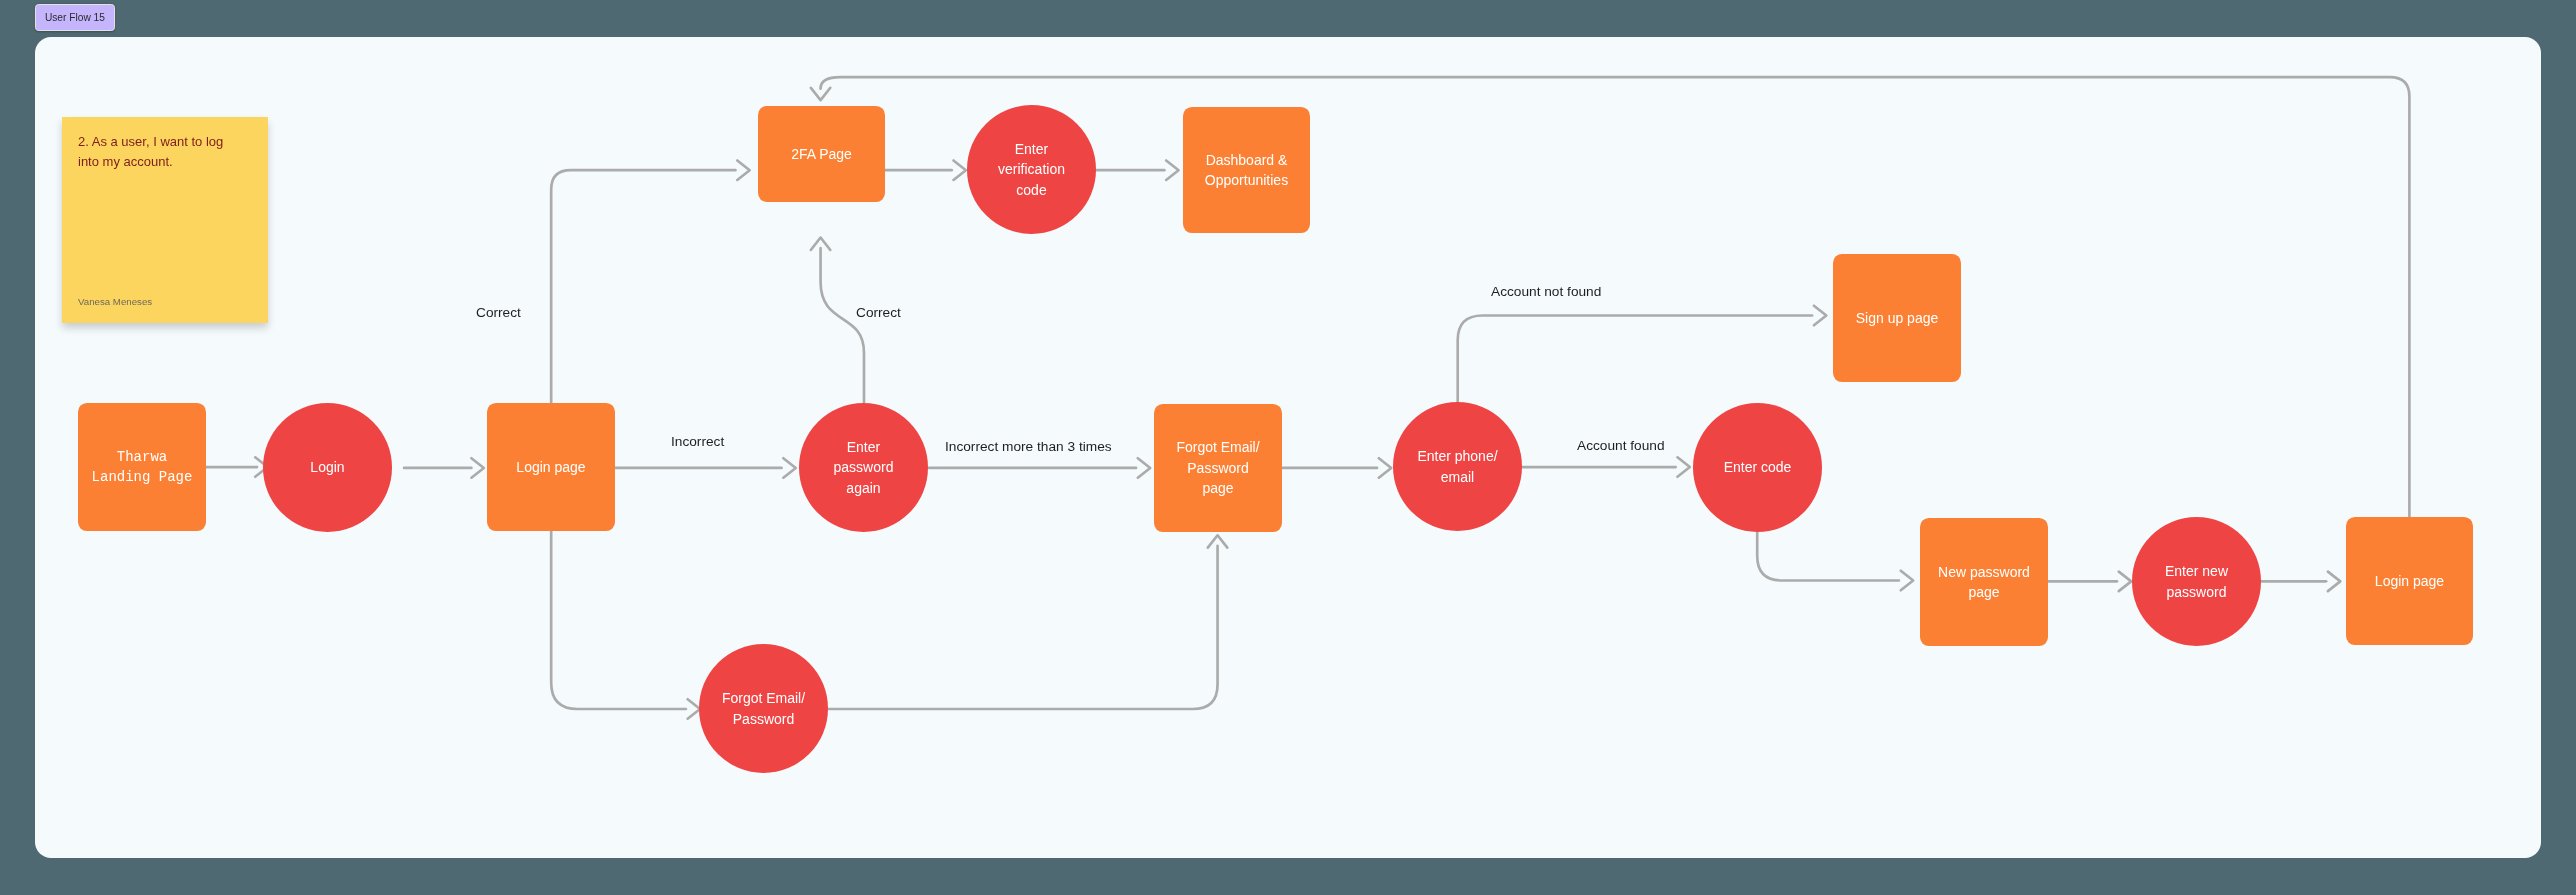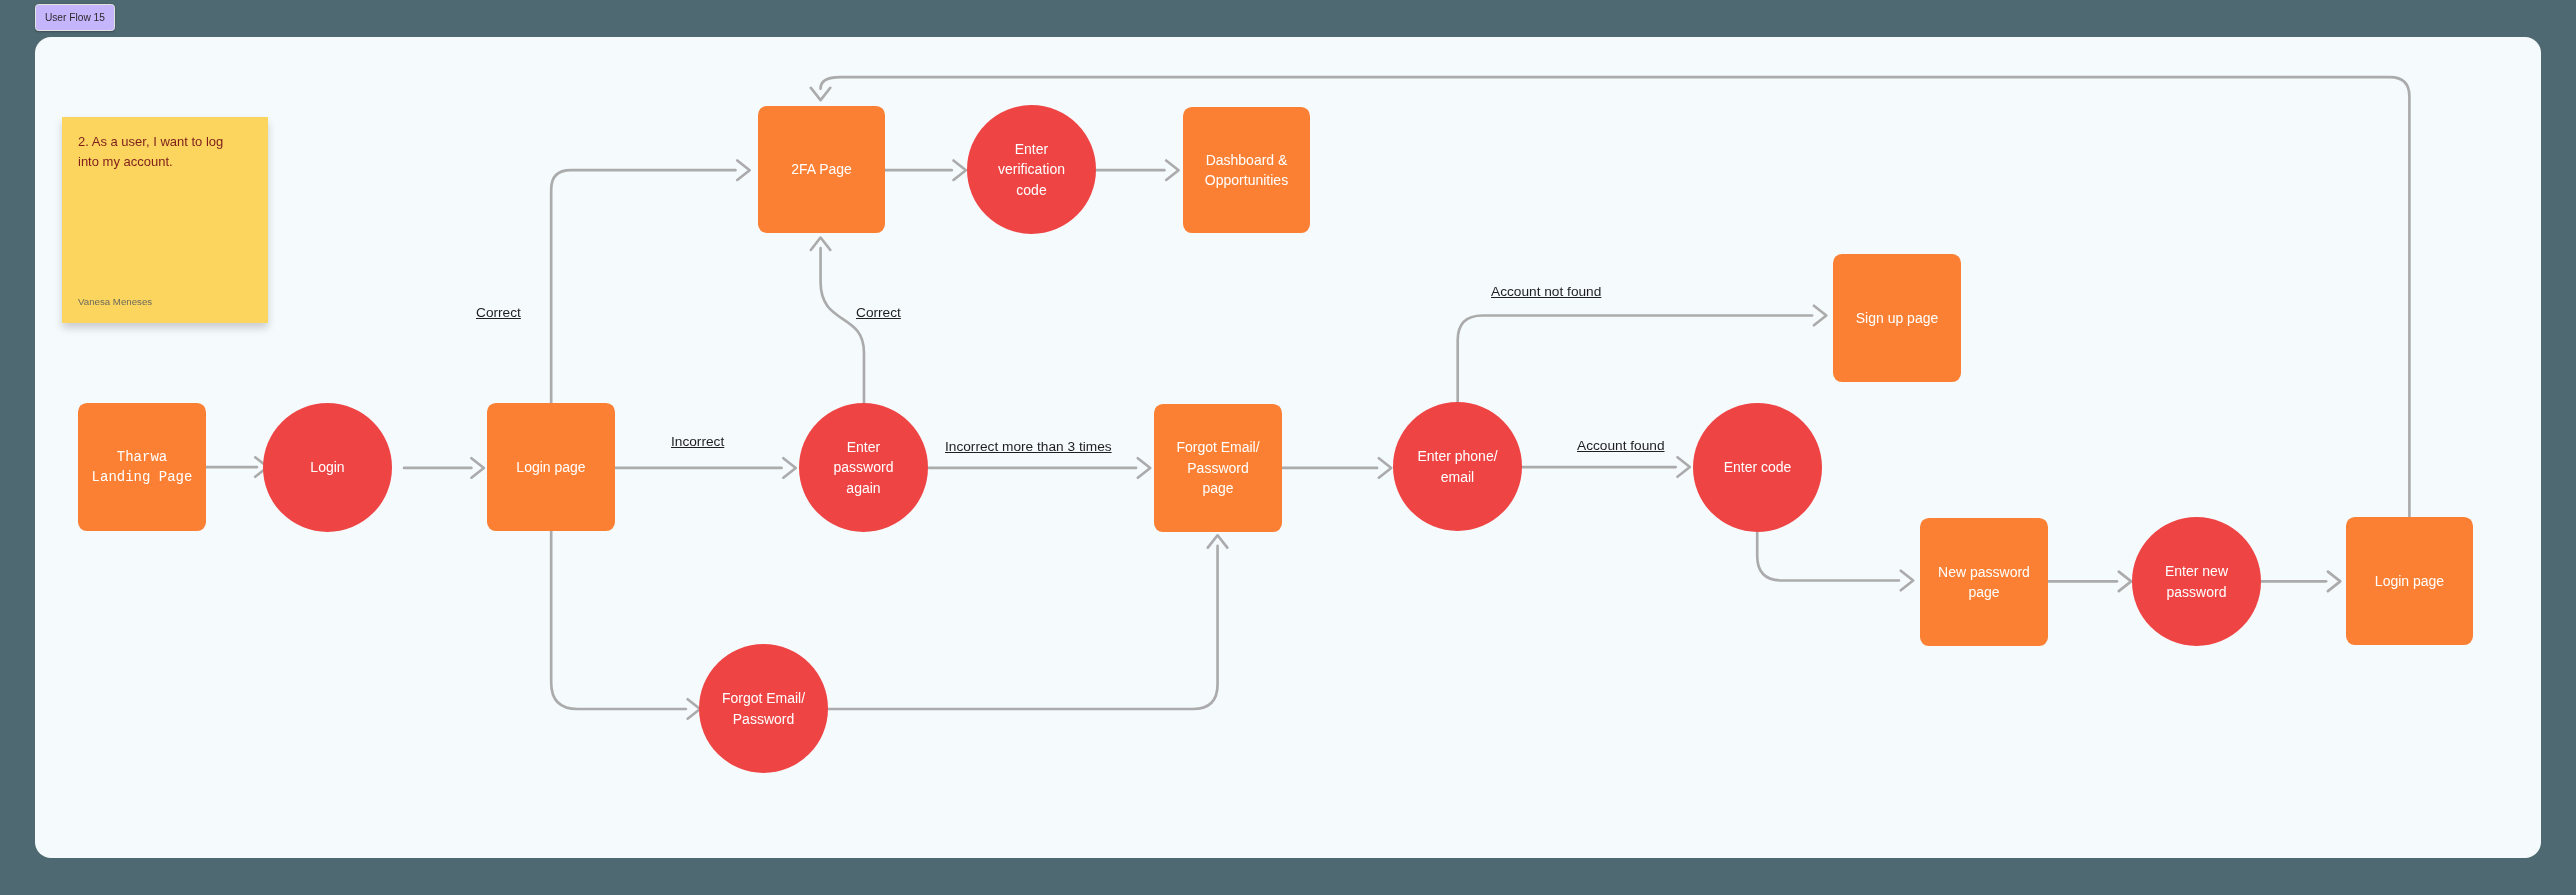--- a/index.html
+++ b/index.html
@@ -26,21 +26,21 @@
   .node{
     position:absolute;z-index:10;
     display:flex;align-items:center;justify-content:center;text-align:center;
     color:#FFFFFF;font-size:14px;line-height:20.4px;
     white-space:pre-line;
   }
   .rect-node{width:128px;height:128px;background:#FB8033;border-radius:8.9px;}
   .circle-node{width:129px;height:129px;background:#ef4444;border-radius:50%;}
   .edge-label{
     position:absolute;z-index:12;
-    font-size:13.7px;font-weight:500;color:#1F1F1F;white-space:nowrap;text-decoration:underline;
+    font-size:13.7px;font-weight:500;color:#1F1F1F;white-space:nowrap;
   }
   .sticky{
     position:absolute;left:62px;top:117px;width:206px;height:206px;
     background:#FBD55E;z-index:11;
     box-shadow:0 5.3px 8px rgba(0,0,0,.18);
   }
   .sticky-text{
     position:absolute;left:16px;top:15px;right:14px;
     font-size:13px;line-height:19.5px;color:#7f1d1d;white-space:pre-line;
   }
@@ -130,21 +130,21 @@
 <div class="sticky">
   <div class="sticky-text">2. As a user, I want to log
 into my account.</div>
   <div class="sticky-author">Vanesa Meneses</div>
 </div>
 
 <div class="node rect-node" style="left:78px;top:403px;font-family:Liberation Mono, monospace;">Tharwa
 Landing Page</div>
 <div class="node circle-node" style="left:263px;top:403px;">Login</div>
 <div class="node rect-node" style="left:487px;top:403px;">Login page</div>
-<div class="node rect-node" style="left:758px;top:106px;width:127px;height:127px;">2FA Page</div>
+<div class="node rect-node" style="left:758px;top:106px;width:127px;height:96px;">2FA Page</div>
 <div class="node circle-node" style="left:967px;top:105px;">Enter
 verification
 code</div>
 <div class="node rect-node" style="left:1183px;top:107px;width:127px;height:126px;">Dashboard &amp;
 Opportunities</div>
 <div class="node circle-node" style="left:799px;top:403px;">Enter
 password
 again</div>
 <div class="node circle-node" style="left:699px;top:644px;">Forgot Email/
 Password</div>

